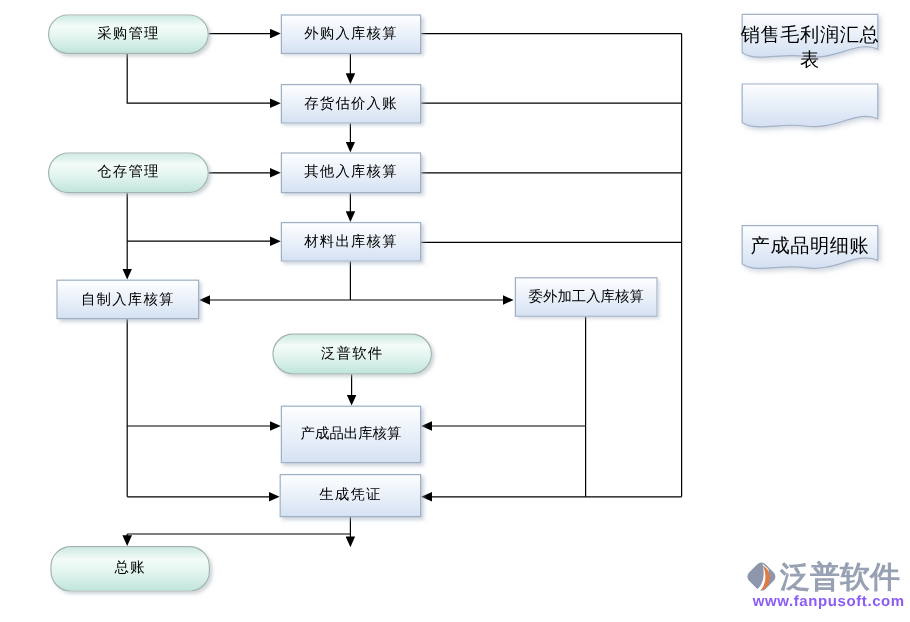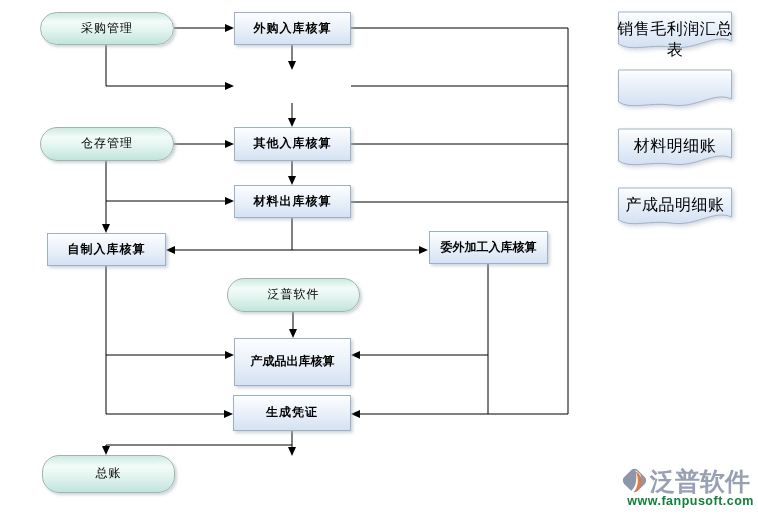--- a/index.html
+++ b/index.html
@@ -15,37 +15,36 @@
   }
   .pill{
     border:1px solid #a3b4b0;border-radius:17px;
     background:linear-gradient(180deg,#cdeae3 0%,#f3fbf8 28%,#e4f5f0 55%,#cdeae3 85%,#bfe5db 100%);
     box-shadow:2px 2px 3px rgba(165,178,188,0.55);
   }
   .rect{
     border:1px solid #9fafc4;border-radius:0;
     background:linear-gradient(180deg,#fdfeff 0%,#ecf2fa 45%,#d5e2f3 100%);
     box-shadow:2px 2px 3px rgba(165,178,195,0.55);
-    font-weight:bold;
   }
   .doc{position:absolute;width:116px;height:44px;}
   .doc svg{position:absolute;left:0;top:0;filter:drop-shadow(2px 2px 2px rgba(165,178,195,0.55));}
   .doc-label{
     position:absolute;left:0;right:0;top:9px;text-align:center;
     font-size:16px;color:#000;letter-spacing:0.5px;
   }
   .logo{position:absolute;left:620px;top:465px;width:134px;height:48px;}
   .logo-row{display:flex;align-items:center;}
   .logo-icon{width:29px;height:32px;flex:0 0 auto;}
   .logo-text{
     font-size:25px;font-weight:bold;color:#98a1b4;letter-spacing:0px;
     line-height:1;white-space:nowrap;margin-left:1px;
   }
   .logo-site{
-    font-size:12.5px;font-weight:bold;color:#15803d;
+    font-size:12.5px;font-weight:bold;color:#8b5cf6;
     text-align:right;margin-top:-3px;letter-spacing:0.5px;white-space:nowrap;
   }
 </style>
 </head>
 <body>
 
 <div class="stage">
 
   <svg class="connectors" width="758" height="518" viewBox="0 0 758 518">
     <defs>
@@ -97,20 +96,23 @@
   <div class="node pill" style="left:227px;top:278px;width:133px;height:34px">
     <span>泛普软件</span>
   </div>
   <div class="node pill" style="left:42px;top:455px;width:133px;height:38px">
     <span>总账</span>
   </div>
 
   <div class="node rect" style="left:234px;top:12px;width:117px;height:33px">
     <span>外购入库核算</span>
   </div>
+  <div class="node rect" style="left:234px;top:70px;width:117px;height:33px">
+    <span>存货估价入账</span>
+  </div>
   <div class="node rect" style="left:234px;top:127px;width:117px;height:34px">
     <span>其他入库核算</span>
   </div>
   <div class="node rect" style="left:234px;top:185px;width:117px;height:33px">
     <span>材料出库核算</span>
   </div>
   <div class="node rect" style="left:47px;top:233px;width:119px;height:33px">
     <span>自制入库核算</span>
   </div>
   <div class="node rect" style="left:429px;top:231px;width:119px;height:33px;letter-spacing:0">
@@ -127,26 +129,20 @@
     <svg width="116" height="44" viewBox="0 0 116 44">
       <path d="M1.5,2 H114.5 V31 C97,23 79,41 54,37 C33,34 14,42 1.5,34 Z" fill="url(#docGrad)" stroke="#a3b2c7" stroke-width="1"></path>
     </svg>
     <span class="doc-label">销售毛利润汇总表</span>
   </div>
   <div class="doc" style="left:617px;top:68px">
     <svg width="116" height="44" viewBox="0 0 116 44">
       <path d="M1.5,2 H114.5 V31 C97,23 79,41 54,37 C33,34 14,42 1.5,34 Z" fill="url(#docGrad)" stroke="#a3b2c7" stroke-width="1"></path>
     </svg>
   </div>
-  <div class="doc" style="left:617px;top:127px">
-    <svg width="116" height="44" viewBox="0 0 116 44">
-      <path d="M1.5,2 H114.5 V31 C97,23 79,41 54,37 C33,34 14,42 1.5,34 Z" fill="url(#docGrad)" stroke="#a3b2c7" stroke-width="1"></path>
-    </svg>
-    <span class="doc-label">材料明细账</span>
-  </div>
   <div class="doc" style="left:617px;top:186px">
     <svg width="116" height="44" viewBox="0 0 116 44">
       <path d="M1.5,2 H114.5 V31 C97,23 79,41 54,37 C33,34 14,42 1.5,34 Z" fill="url(#docGrad)" stroke="#a3b2c7" stroke-width="1"></path>
     </svg>
     <span class="doc-label">产成品明细账</span>
   </div>
 
   <div class="logo">
     <div class="logo-row">
       <svg class="logo-icon" viewBox="0 0 30 32">

